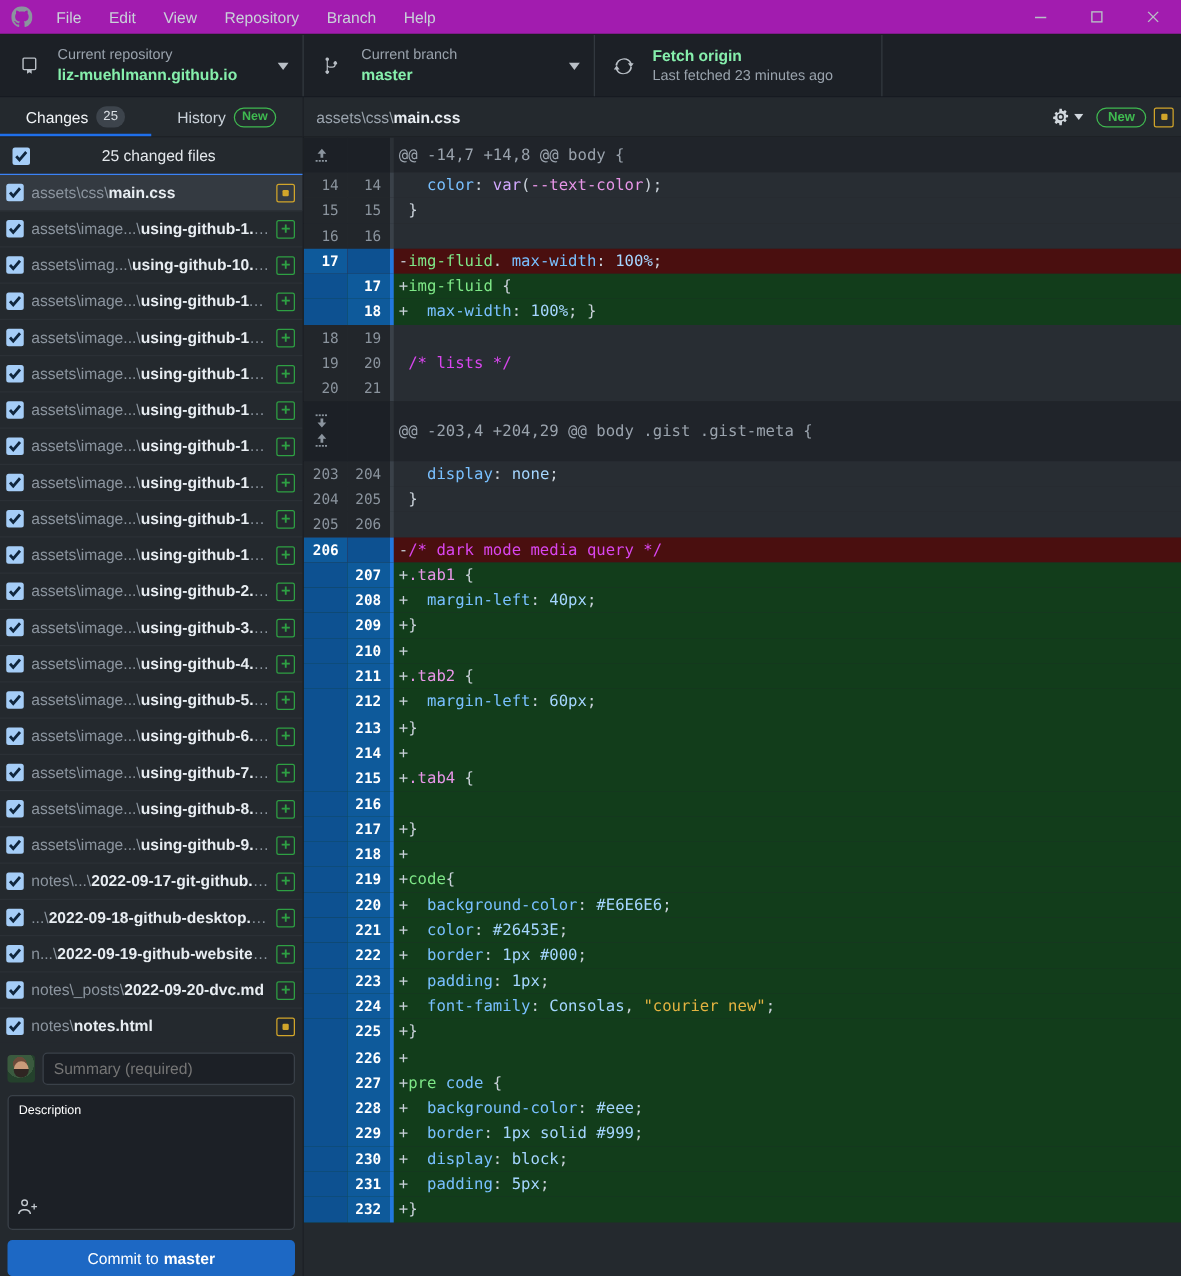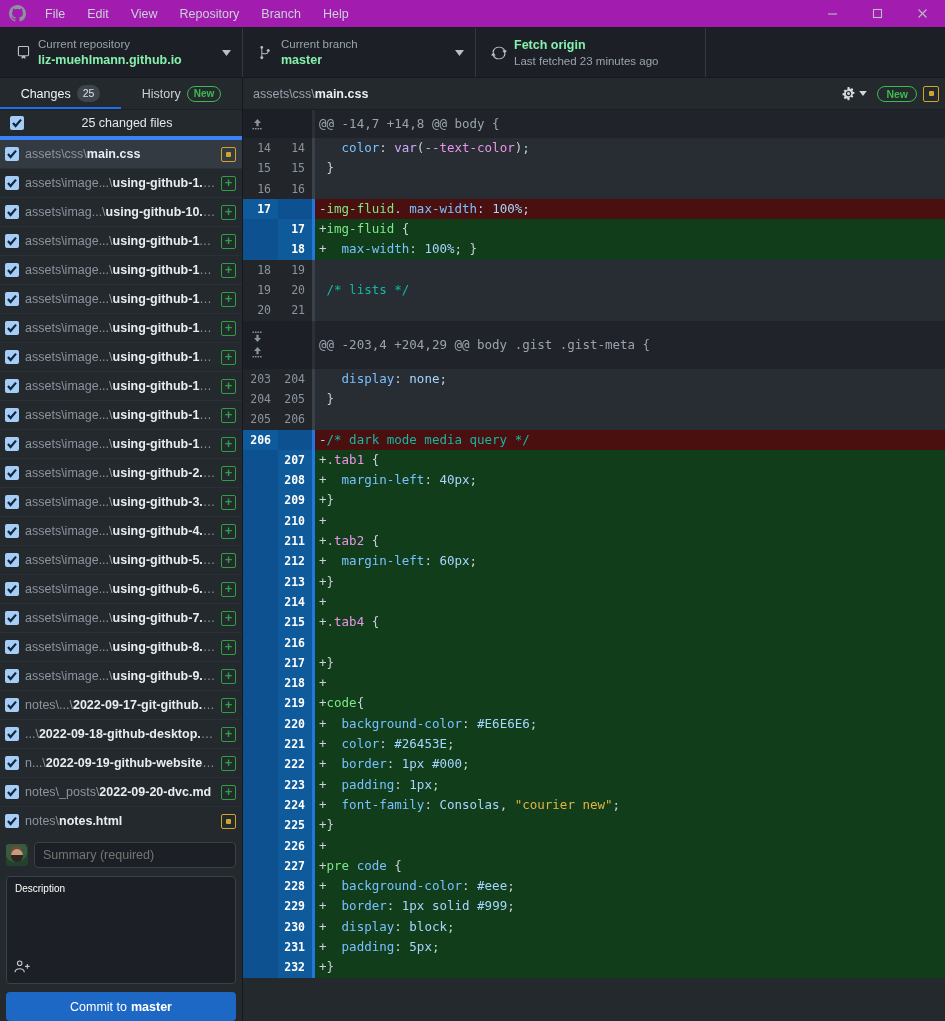--- a/index.html
+++ b/index.html
@@ -25,21 +25,21 @@
     font-size: 12.5px; color: #c9d1d9; cursor: default;
   }
   .win-ctrls { margin-left: auto; display: flex; height: 100%; }
   .win-btn { width: 45px; height: 100%; display:flex; align-items:center; justify-content:center; }
   .win-btn svg { stroke: #b9bfc6; stroke-width: 1.1; fill: none; }
 
   
   .toolbar { height: 50px; flex: 0 0 50px; display: flex; background: #1c2026; border-bottom: 1px solid #141820; }
   .tb-cell {
     display: flex; align-items: center; padding: 0 10px;
-    border-right: 1px solid #32383f; cursor: default; position: relative;
+    border-right: 1px solid #32383f; cursor: default; position: relative; gap: 8px;
   }
   .tb-repo { width: 243px; }
   .tb-branch { width: 233px; }
   .tb-fetch { width: 230px; }
   .tb-icon { width: 26px; flex: 0 0 26px; display:flex; align-items:center; justify-content:center; }
   .tb-icon svg { fill: #b9bfc6; }
   .tb-text { flex: 1; overflow: hidden; padding-left: 2px; }
   .tb-label { font-size: 11.5px; color: #9aa3ad; line-height: 15px; white-space: nowrap; }
   .tb-value { font-size: 12.5px; color: #86efac; font-weight: bold; line-height: 16px; white-space: nowrap; overflow: hidden; text-overflow: ellipsis; }
   .tb-sub { font-size: 11.5px; color: #9aa3ad; line-height: 16px; white-space: nowrap; }
@@ -65,21 +65,21 @@
     background: #3d444c; color: #dbe0e5; border-radius: 9px;
     font-size: 10.5px; padding: 2px 6px; line-height: 13px; min-width: 20px; text-align: center;
   }
   .tab-new {
     border: 1px solid #3fb950; color: #3fb950; border-radius: 9px;
     font-size: 10px; padding: 1px 6px; line-height: 12px; font-weight: bold;
   }
 
   .allfiles {
     height: 30px; flex: 0 0 30px; display: flex; align-items: center;
-    border-bottom: 4px solid #3b82f6; background: #24292e; padding-left: 5px;
+    border-bottom: 1px solid #3b82f6; background: #24292e; padding-left: 5px;
   }
   .allfiles-label { flex: 1; text-align: center; font-size: 12.5px; color: #e4e8ec; padding-right: 18px; }
 
   .cb {
     width: 14px; height: 14px; flex: 0 0 14px; border-radius: 2px;
     background: #a5cdf7; display: flex; align-items: center; justify-content: center;
     margin: 0 6px 0 5px;
   }
   .cb svg { width: 10px; height: 10px; stroke: #10263d; stroke-width: 2.2; fill: none; }
 
@@ -184,21 +184,21 @@
   .dl.ctx .sel-edge { background: #3a4149; }
   .dl.hunk .sel-edge { background: #2b3036; }
 
   
   .k-sel { color: #e896e8; }
   .k-tag { color: #7ee787; }
   .k-prop { color: #79c0ff; }
   .k-val { color: #a5d6ff; }
   .k-num { color: #a5d6ff; }
   .k-fn { color: #d2a8ff; }
-  .k-com { color: #14b8a6; }
+  .k-com { color: #d946ef; }
   .k-str { color: #e3b341; }
   .k-pm { color: #c9d1d9; }
   .k-punc { color: #c9d1d9; }
 
   .exp-ic { display:flex; flex-direction:column; align-items:center; justify-content:center; height:100%; gap:2px; }
   .exp-ic svg { fill:#8b949e; }
 </style>
 </head>
 <body>
 

